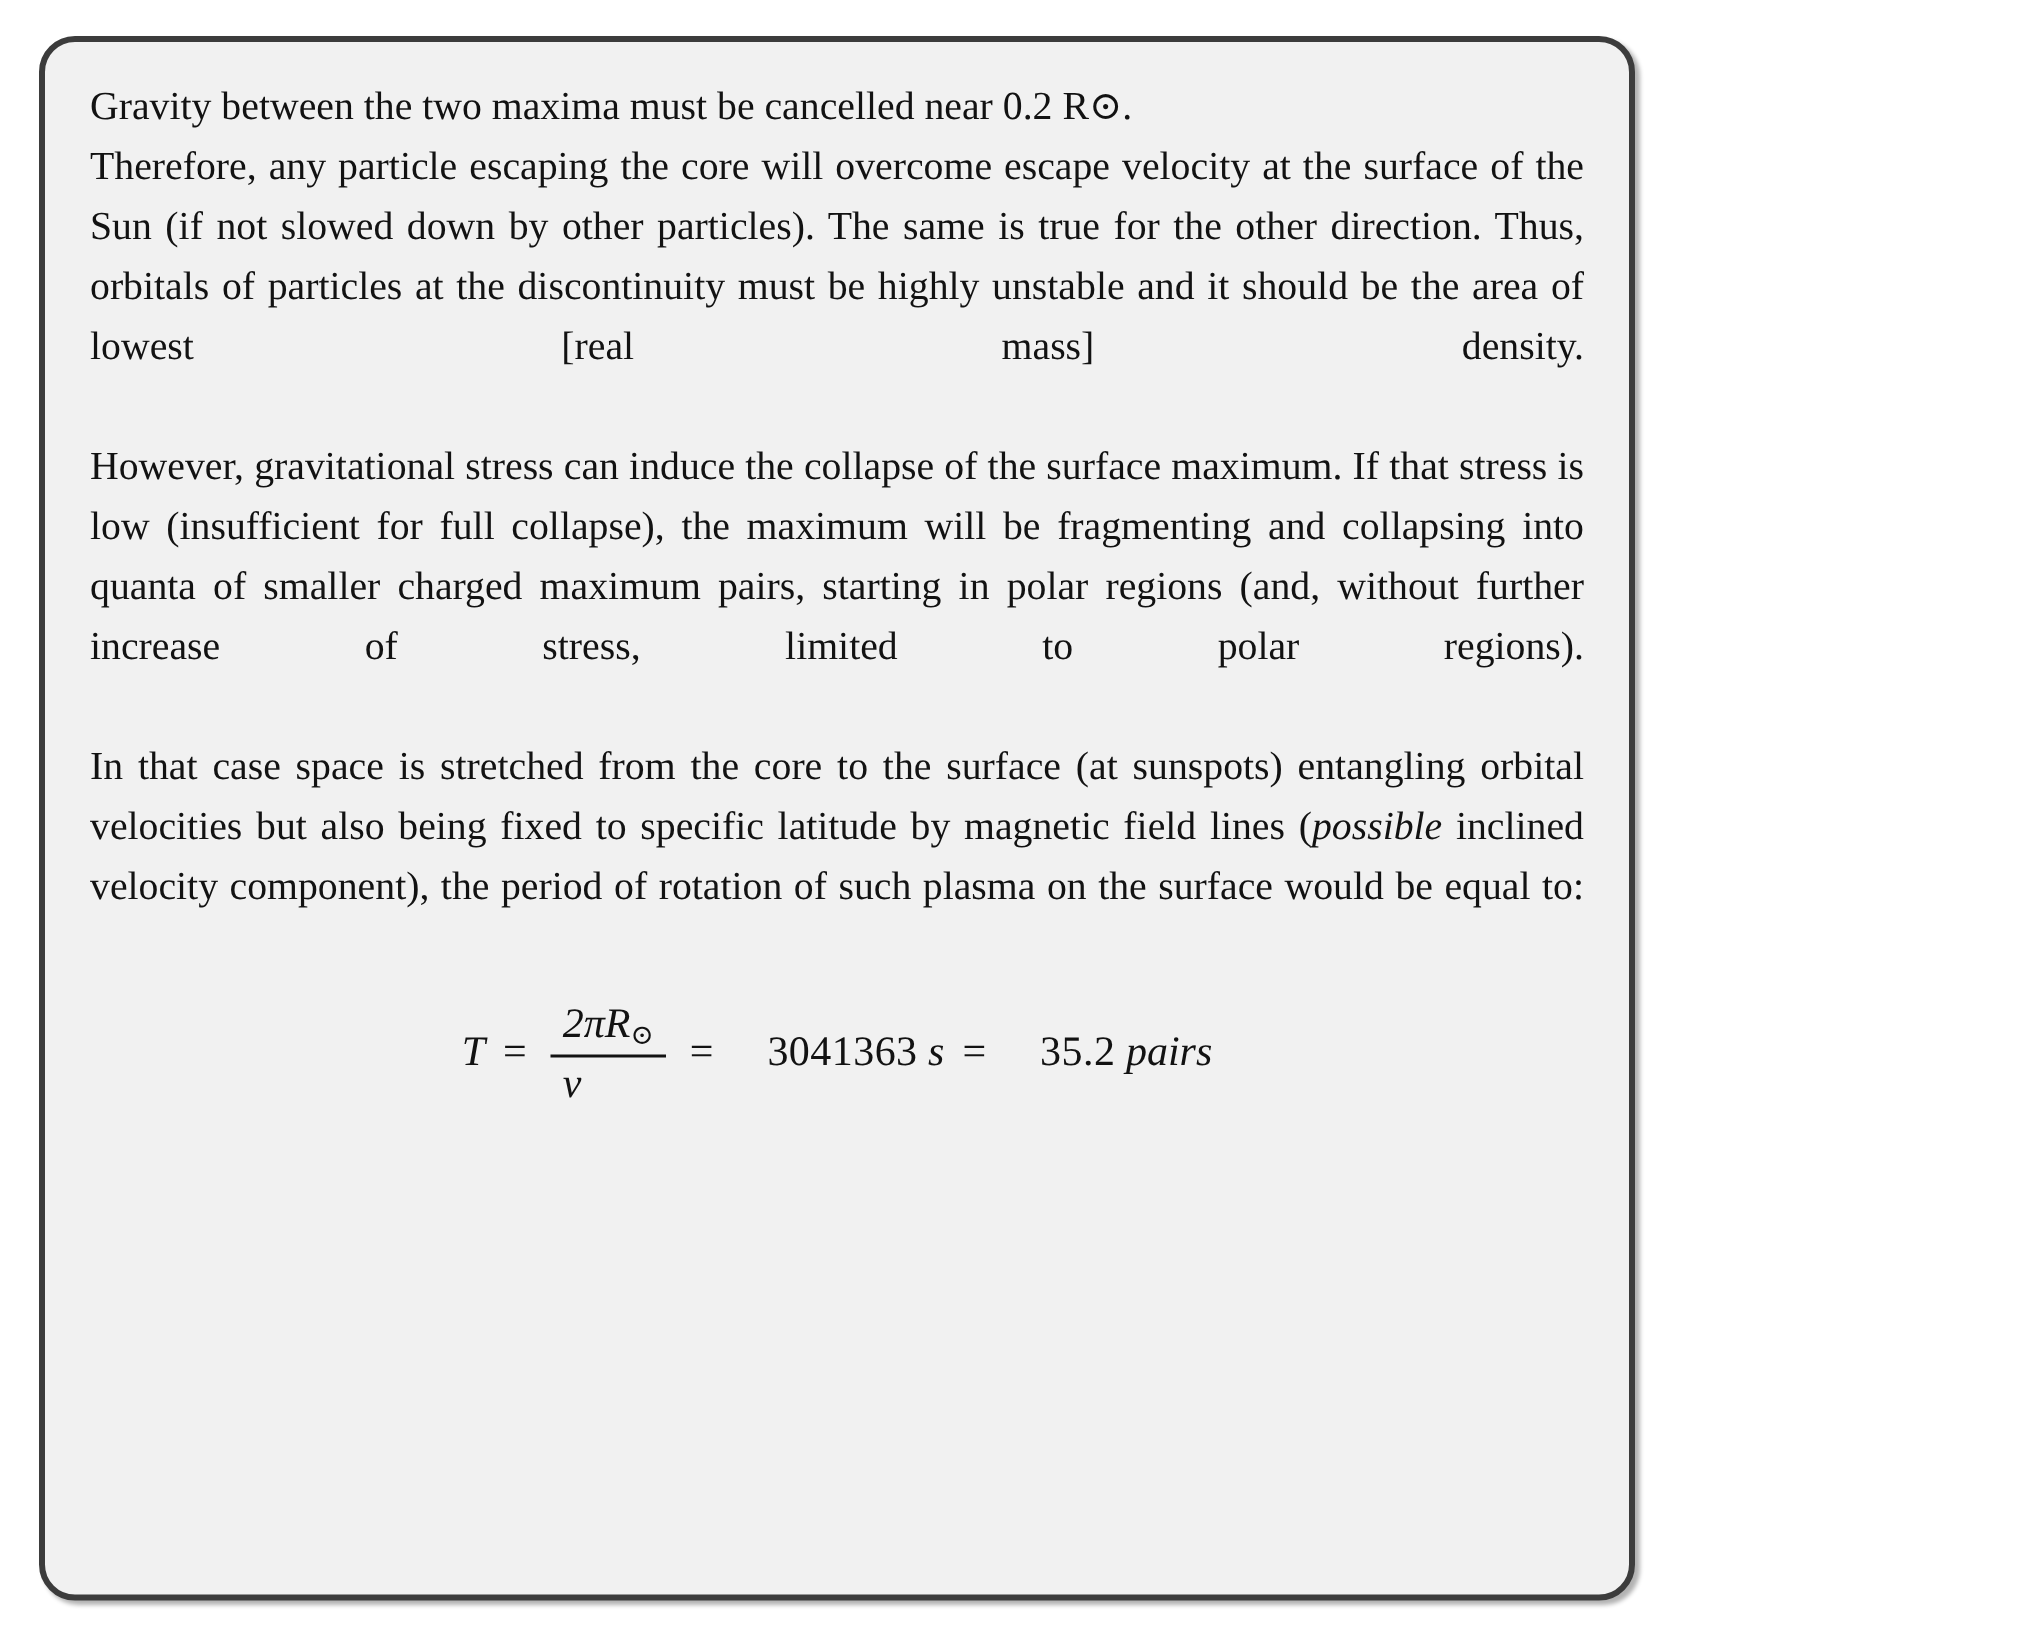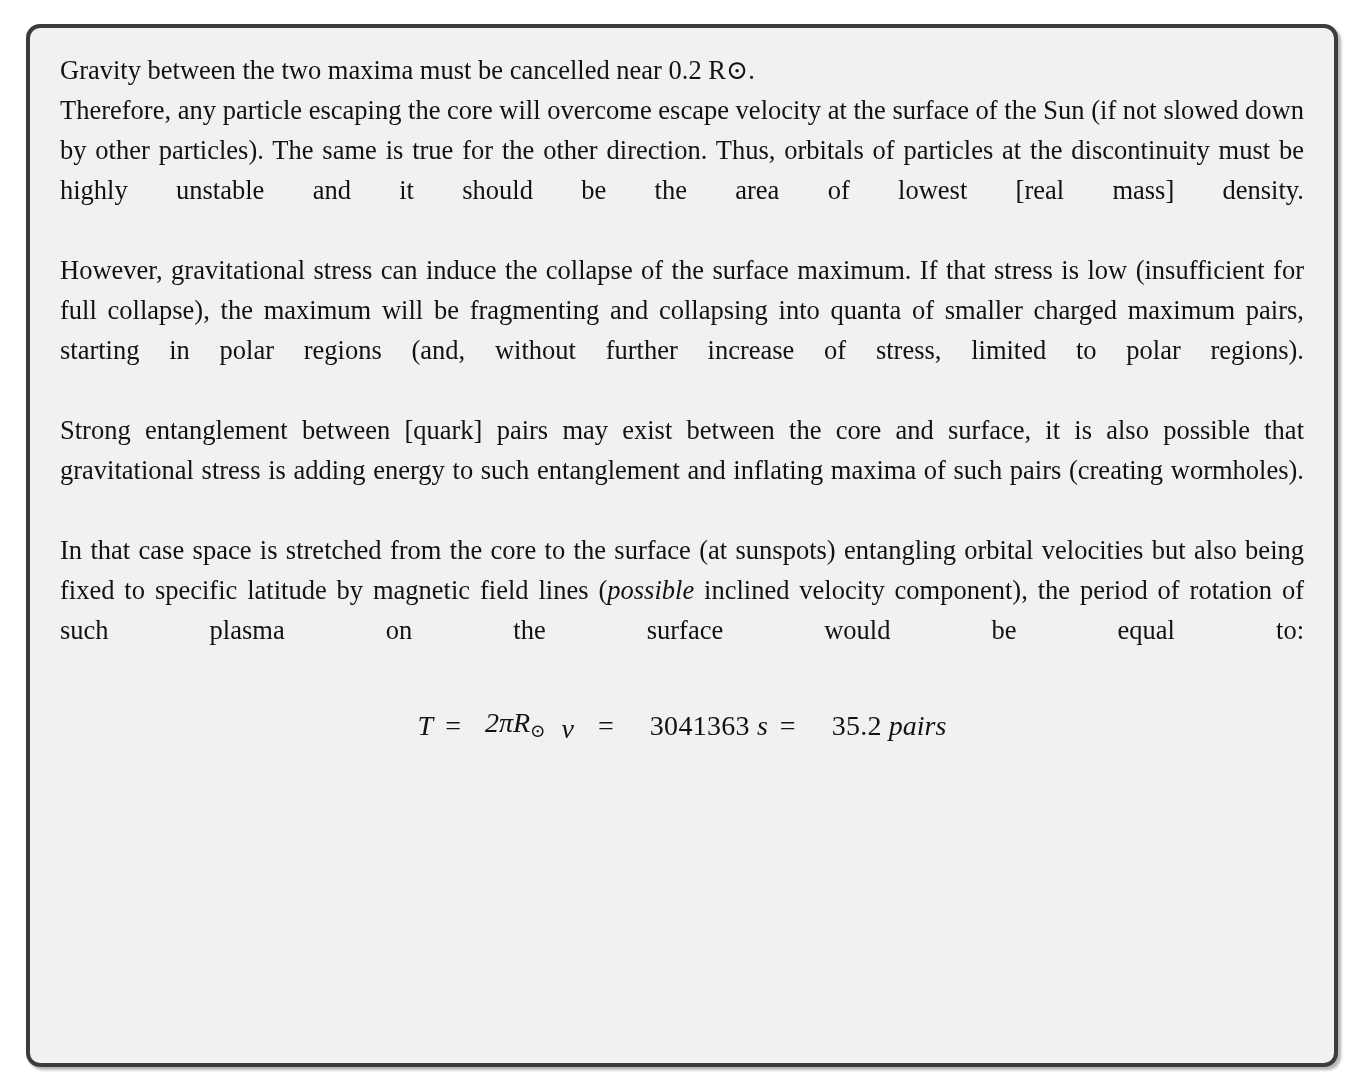--- a/index.html
+++ b/index.html
@@ -19,25 +19,25 @@
     width: 1350px;
     height: 1092px;
     box-sizing: border-box;
     padding: 24px 22px 26px 26px;
     background: #ffffff;
   }
 
   .framed-box {
     position: relative;
     box-sizing: border-box;
-    width: 1312px;
+    width: 1064px;
     height: 1043px;
     background: #f1f1f1;
     border: 4px solid #3c3c3c;
-    border-radius: 14px;
+    border-radius: 24px;
     box-shadow: 3px 3px 3px rgba(0,0,0,0.30);
     padding: 22px 30px 20px 30px;
     overflow: hidden;
   }
 
   .doc-body {
     font-size: 26.5px;
     line-height: 40px;
     color: #121212;
     text-align: justify;
@@ -94,21 +94,22 @@
     font-style: normal;
     letter-spacing: 0.3px;
     margin-left: 24px;
   }
   .eq-unit {
     font-style: italic;
     margin-left: 7px;
   }
   .frac {
     display: inline-flex;
-    align-items: flex-end;
+    flex-direction: column;
+    align-items: flex-start;
     justify-content: center;
     vertical-align: middle;
     margin: 0 4px;
     line-height: 1.05;
   }
   .frac .num {
     padding: 0 8px 2px 8px;
     font-style: italic;
     white-space: nowrap;
   }
@@ -137,23 +138,20 @@
       <p class="para">
         <span>Therefore, any particle escaping the core will overcome escape velocity at the surface of the Sun (if not slowed down by other particles). The same is true for the other direction. Thus, orbitals of particles at the discontinuity must be highly unstable and it should be the area of lowest [real mass] density.</span>
       </p>
 
       <p class="para">
         <span>However, gravitational stress can induce the collapse of the surface maximum. If that stress is low (insufficient for full collapse), the maximum will be fragmenting and collapsing into quanta of smaller charged maximum pairs, starting in polar regions (and, without further increase of stress, limited to polar regions).</span>
       </p>
 
 
 
-      <p class="para">
-        <span>Strong entanglement between [quark] pairs may exist between the core and surface, it is also possible that gravitational stress is adding energy to such entanglement and inflating maxima of such pairs (creating wormholes).</span>
-      </p>
 
       <p class="para"><span>In that case space is stretched from the core to the surface (at sunspots) entangling orbital velocities but also being fixed to specific latitude by magnetic field lines (</span><span class="italic">possible</span><span> inclined velocity component), the period of rotation of such plasma on the surface would be equal to:</span></p>
 
       <div class="equation-block">
         <span class="eq-row">
           <span class="eq-sym">T</span>
           <span class="eq-op">=</span>
           <span class="frac">
             <span class="num"><span>2</span><span class="pi-glyph">π</span><span>R</span><span class="sunsub">⊙</span></span>
             <span class="bar"></span>

